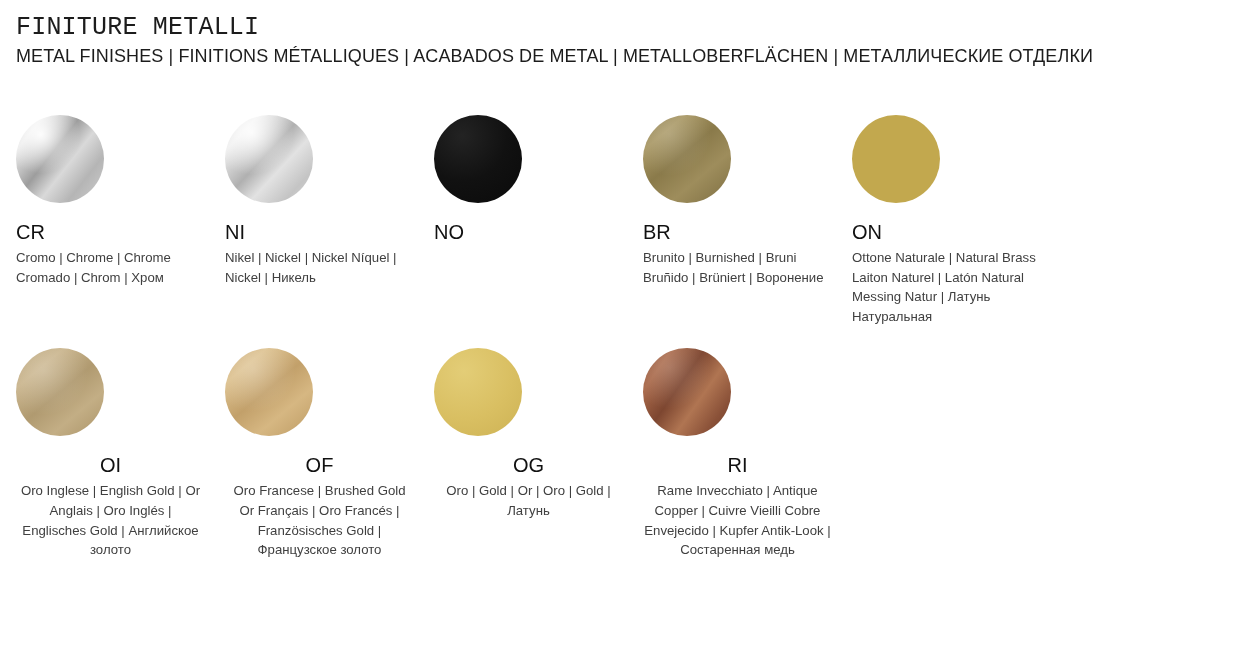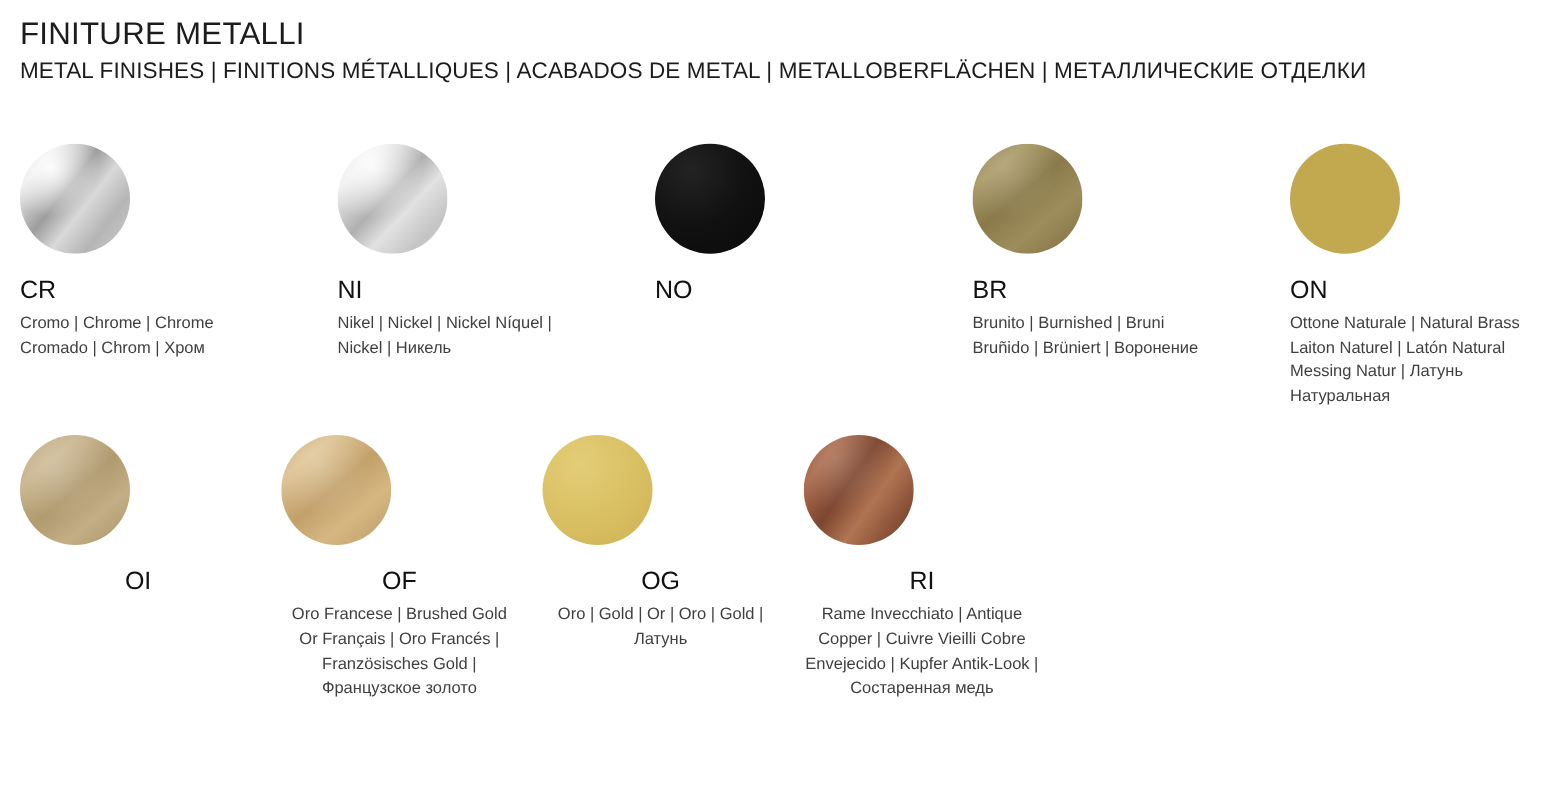--- a/index.html
+++ b/index.html
@@ -21,36 +21,36 @@
     box-sizing: border-box;
     padding: 14px 16px 0 16px;
   }
   .title {
     font-size: 25px;
     font-weight: 400;
     letter-spacing: 0.2px;
     color: #1c1c1c;
     margin: 0 0 4px 0;
     line-height: 1.1;
+    font-family: Liberation Mono, monospace;
   }
   .subtitle {
     font-size: 18px;
     font-weight: 400;
     color: #1c1c1c;
     letter-spacing: 0.1px;
     margin: 0;
     line-height: 1.2;
   }
   .grid {
     margin-top: 48px;
     display: grid;
     grid-template-columns: repeat(6, 209px);
     column-gap: 0px;
     row-gap: 0px;
-    gap: 45px;
   }
   .row2 {
     margin-top: 22px;
     display: grid;
     grid-template-columns: repeat(6, 209px);
     text-align: center;
   }
   .swatch-cell {
     width: 209px;
     box-sizing: border-box;
@@ -167,20 +167,21 @@
       <p class="desc">Ottone Naturale | Natural Brass Laiton Naturel | Latón Natural Messing Natur | Латунь Натуральная</p>
     </div>
 
   </div>
 
   <div class="row2">
 
     <div class="swatch-cell">
       <div class="swatch sw-OI"></div>
       <p class="code">OI</p>
+      <p class="desc">Oro Inglese | English Gold | Or Anglais | Oro Inglés | Englisches Gold | Английское золото</p>
     </div>
 
     <div class="swatch-cell">
       <div class="swatch sw-OF"></div>
       <p class="code">OF</p>
       <p class="desc">Oro Francese | Brushed Gold Or Français | Oro Francés | Französisches Gold | Французское золото</p>
     </div>
 
     <div class="swatch-cell">
       <div class="swatch sw-OG"></div>

